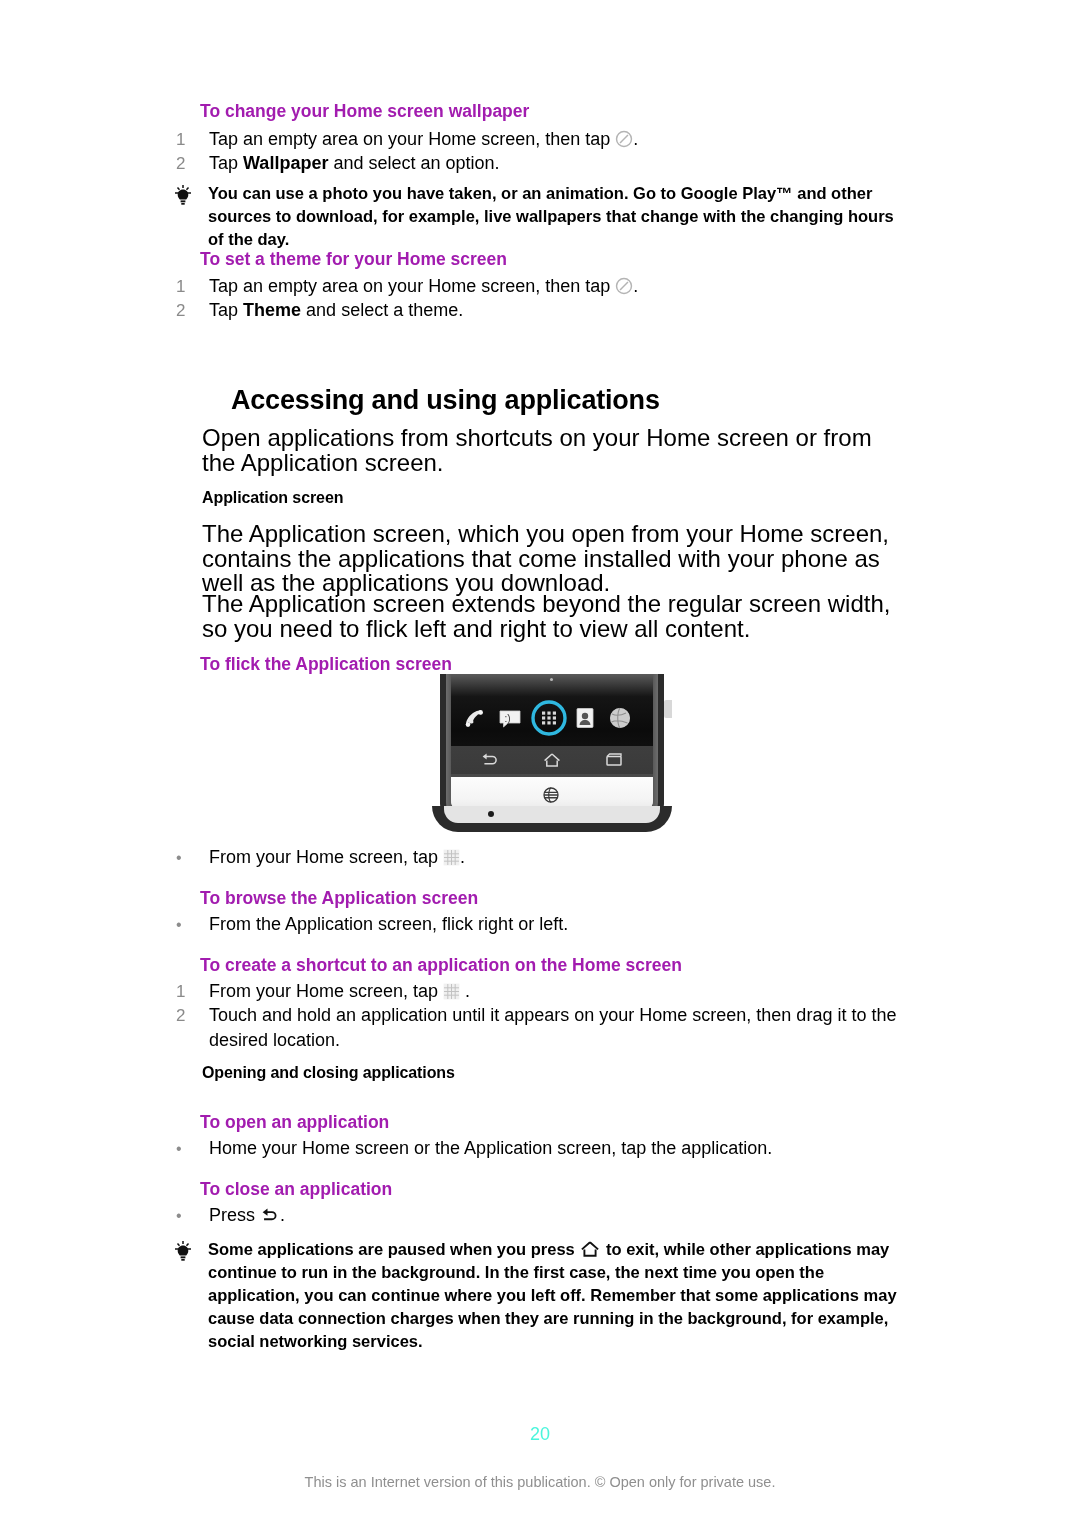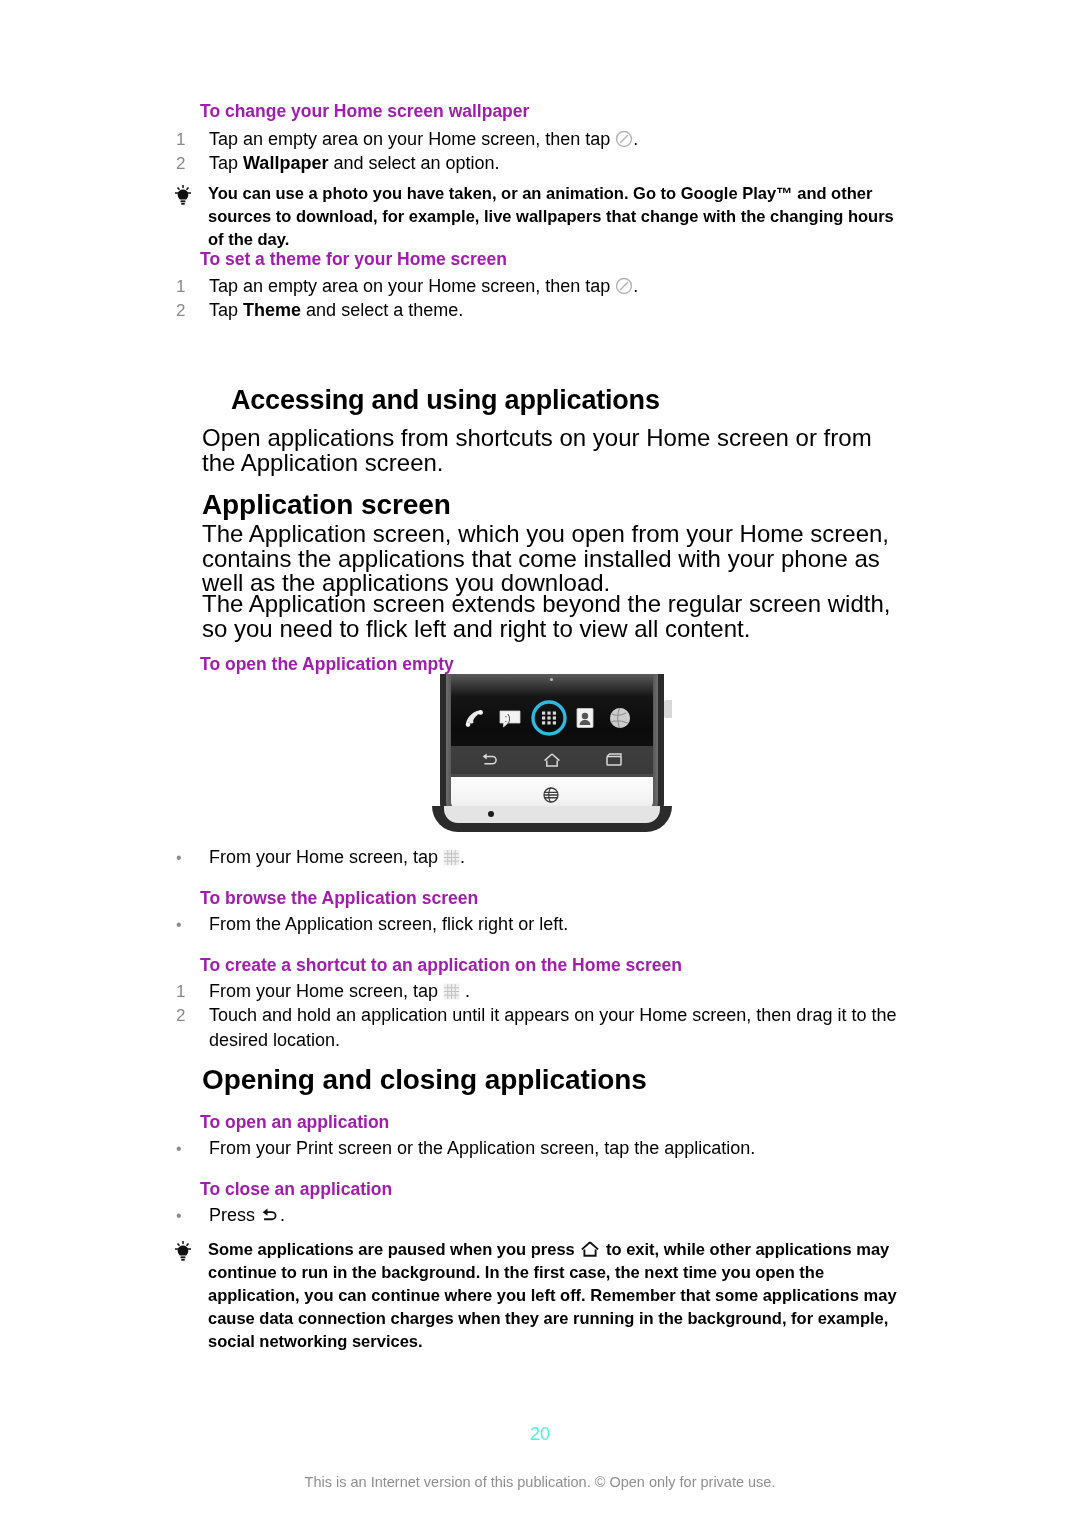--- a/index.html
+++ b/index.html
@@ -31,21 +31,21 @@
     margin: 0;
     padding: 0;
   }
   .h1 {
     font-size: 27px;
     font-weight: bold;
     letter-spacing: -0.2px;
     margin: 0;
   }
   .h2 {
-    font-size: 28px;
+    font-size: 16px;
     font-weight: bold;
     letter-spacing: -0.1px;
     margin: 0;
   }
   .body-text {
     font-size: 24px;
     line-height: 24.5px;
     margin: 0;
   }
   .note-text {
@@ -341,21 +341,21 @@
     <div class="h2">Application screen</div>
   </div>
   <div style="position:absolute;left:202px;top:522px;width:706px;">
     <p class="body-text">The Application screen, which you open from your Home screen, contains the applications that come installed with your phone as well as the applications you download.</p>
   </div>
   <div style="position:absolute;left:202px;top:592px;width:710px;">
     <p class="body-text">The Application screen extends beyond the regular screen width, so you need to flick left and right to view all content.</p>
   </div>
 
   <div style="position:absolute;left:200px;top:653px;width:712px;">
-    <div class="sub-head">To open the Application empty</div>
+    <div class="sub-head">To flick the Application screen</div>
   </div>
 
   <div class="phone-wrap">
     <div class="phone-outer"></div>
     <div class="phone-bezelhl"></div>
     <div class="side-btn"></div>
     <div class="phone-inner">
       <div class="phone-screen">
         <div class="dot-tiny"></div>
 
@@ -512,21 +512,21 @@
   <div style="position:absolute;left:202px;top:1064px;width:710px;">
     <div class="h2">Opening and closing applications</div>
   </div>
 
   <div style="position:absolute;left:200px;top:1111px;width:712px;">
     <div class="sub-head">To open an application</div>
   </div>
   <div style="position:absolute;left:176px;top:1136px;width:736px;">
     <div class="li">
       <span class="marker dot">•</span>
-      <span class="txt">From your Print screen or the Application screen, tap the application.</span>
+      <span class="txt">Home your Home screen or the Application screen, tap the application.</span>
     </div>
   </div>
 
   <div style="position:absolute;left:200px;top:1178px;width:712px;">
     <div class="sub-head">To close an application</div>
   </div>
   <div style="position:absolute;left:176px;top:1203px;width:736px;">
     <div class="li">
       <span class="marker dot">•</span>
       <span class="txt">

